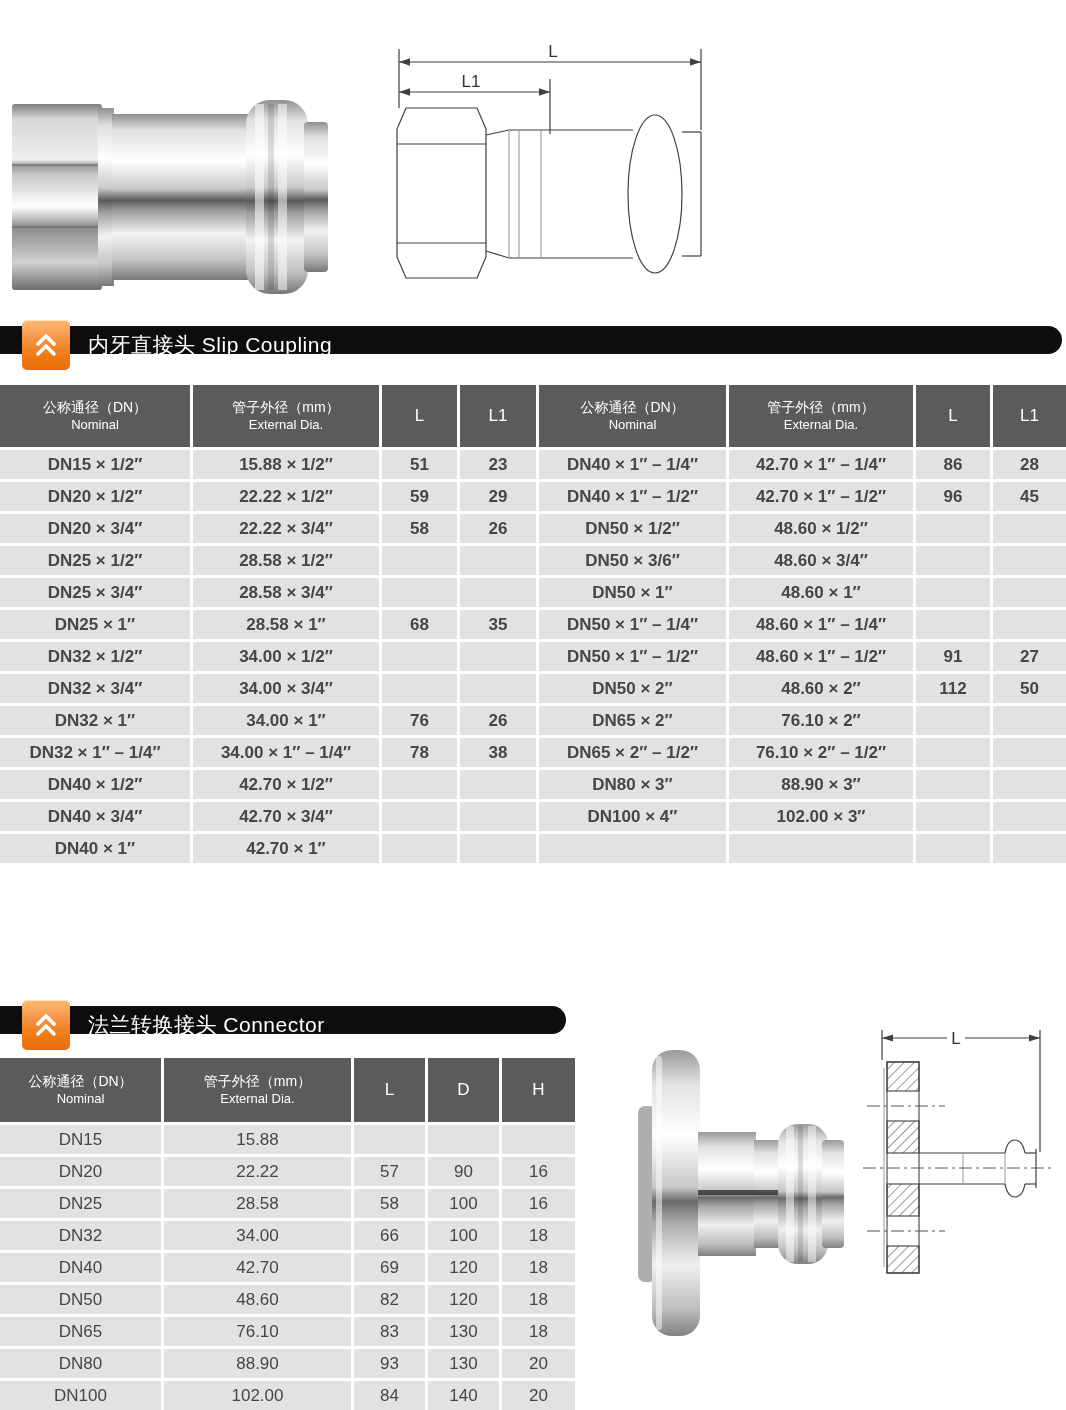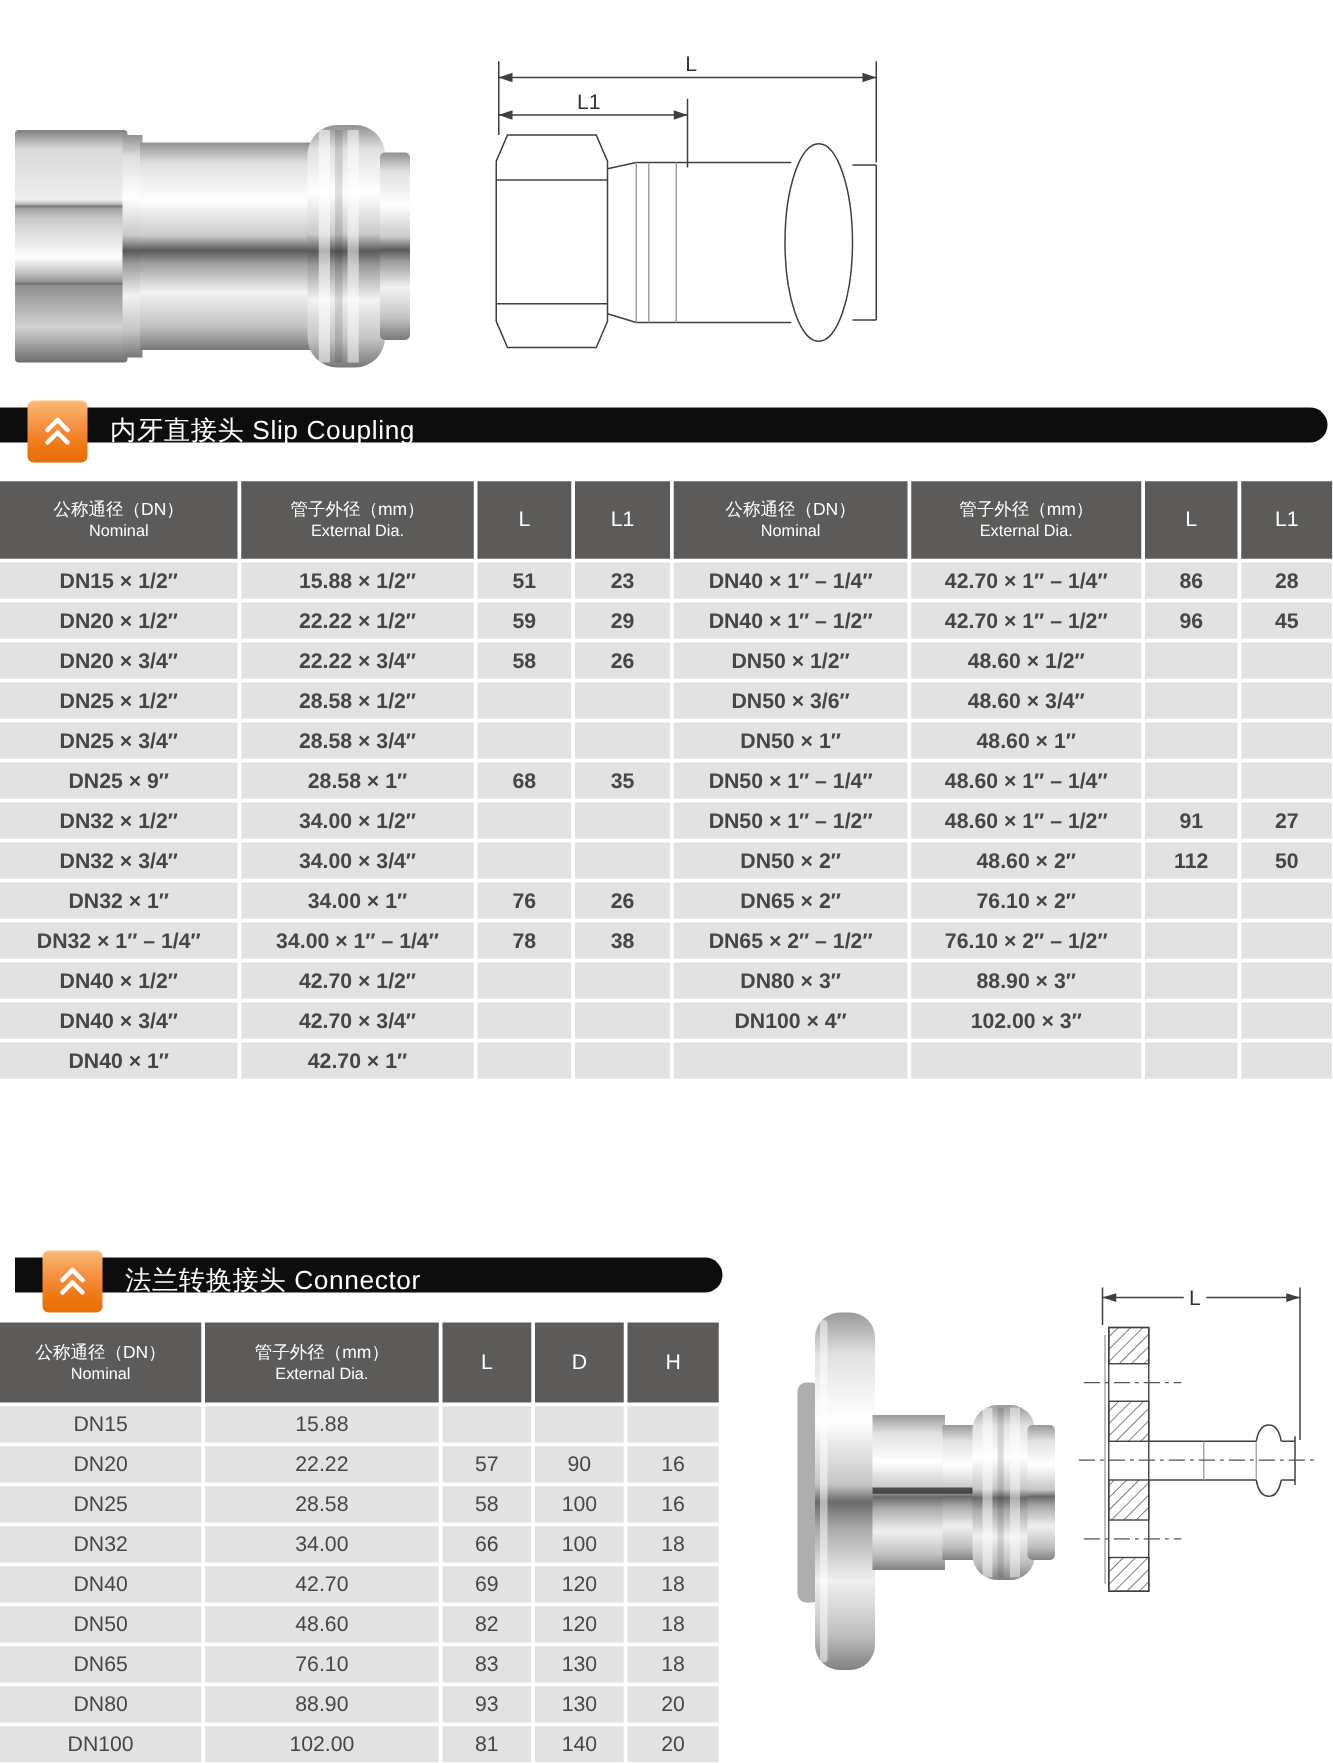--- a/index.html
+++ b/index.html
@@ -191,21 +191,21 @@
       <div class="cell">58</div>
       <div class="cell">26</div>
       <div class="cell">DN25 × 1/2″</div>
       <div class="cell">28.58 × 1/2″</div>
       <div class="cell"></div>
       <div class="cell"></div>
       <div class="cell">DN25 × 3/4″</div>
       <div class="cell">28.58 × 3/4″</div>
       <div class="cell"></div>
       <div class="cell"></div>
-      <div class="cell">DN25 × 9″</div>
+      <div class="cell">DN25 × 1″</div>
       <div class="cell">28.58 × 1″</div>
       <div class="cell">68</div>
       <div class="cell">35</div>
       <div class="cell">DN32 × 1/2″</div>
       <div class="cell">34.00 × 1/2″</div>
       <div class="cell"></div>
       <div class="cell"></div>
       <div class="cell">DN32 × 3/4″</div>
       <div class="cell">34.00 × 3/4″</div>
       <div class="cell"></div>
@@ -279,21 +279,21 @@
       <div class="cell">DN100 × 4″</div>
       <div class="cell">102.00 × 3″</div>
       <div class="cell"></div>
       <div class="cell"></div>
       <div class="cell"></div>
       <div class="cell"></div>
       <div class="cell"></div>
       <div class="cell"></div>
     </div>
 
-  <div class="banner" style="left:12px;top:1006px;width:566px;">
+  <div class="banner" style="left:0;top:1006px;width:566px;">
     <div class="tab">
       <svg width="26" height="26" viewBox="0 0 26 26">
         <g stroke="#ffffff" stroke-width="3.6" fill="none" stroke-linecap="round" stroke-linejoin="round">
           <polyline points="5,12 13,4 21,12"></polyline>
           <polyline points="5,22 13,14 21,22"></polyline>
         </g>
       </svg>
     </div>
     <div class="title">法兰转换接头 Connector</div>
   </div>
@@ -353,21 +353,21 @@
       <div class="cell">83</div>
       <div class="cell">130</div>
       <div class="cell">18</div>
       <div class="cell">DN80</div>
       <div class="cell">88.90</div>
       <div class="cell">93</div>
       <div class="cell">130</div>
       <div class="cell">20</div>
       <div class="cell">DN100</div>
       <div class="cell">102.00</div>
-      <div class="cell">81</div>
+      <div class="cell">84</div>
       <div class="cell">140</div>
       <div class="cell">20</div>
     </div>
 
   <div class="art" style="left:612px;top:1048px;width:240px;height:290px;">
     <svg width="240" height="290" viewBox="0 0 240 290">
       <defs>
         <linearGradient id="chromeG2" x1="0" y1="0" x2="0" y2="1">
           <stop offset="0" stop-color="#9a9a9a"></stop>
             <stop offset="0.12" stop-color="#e2e2e2"></stop>

